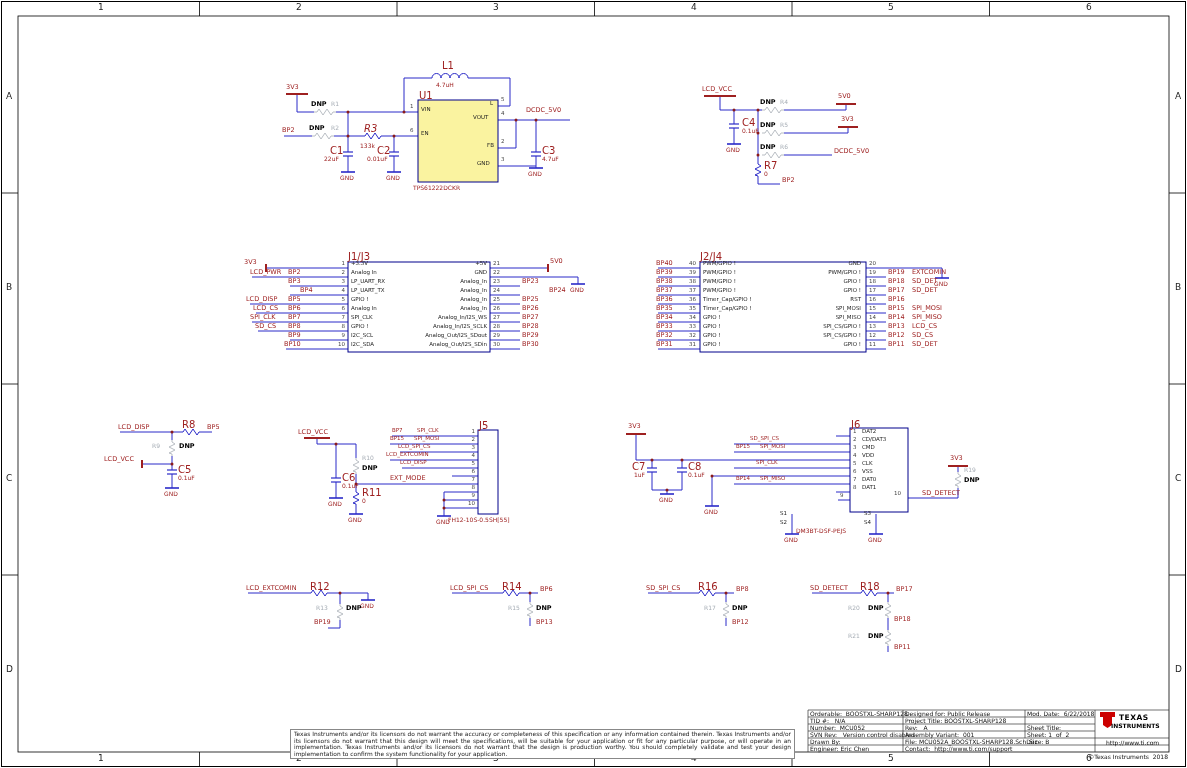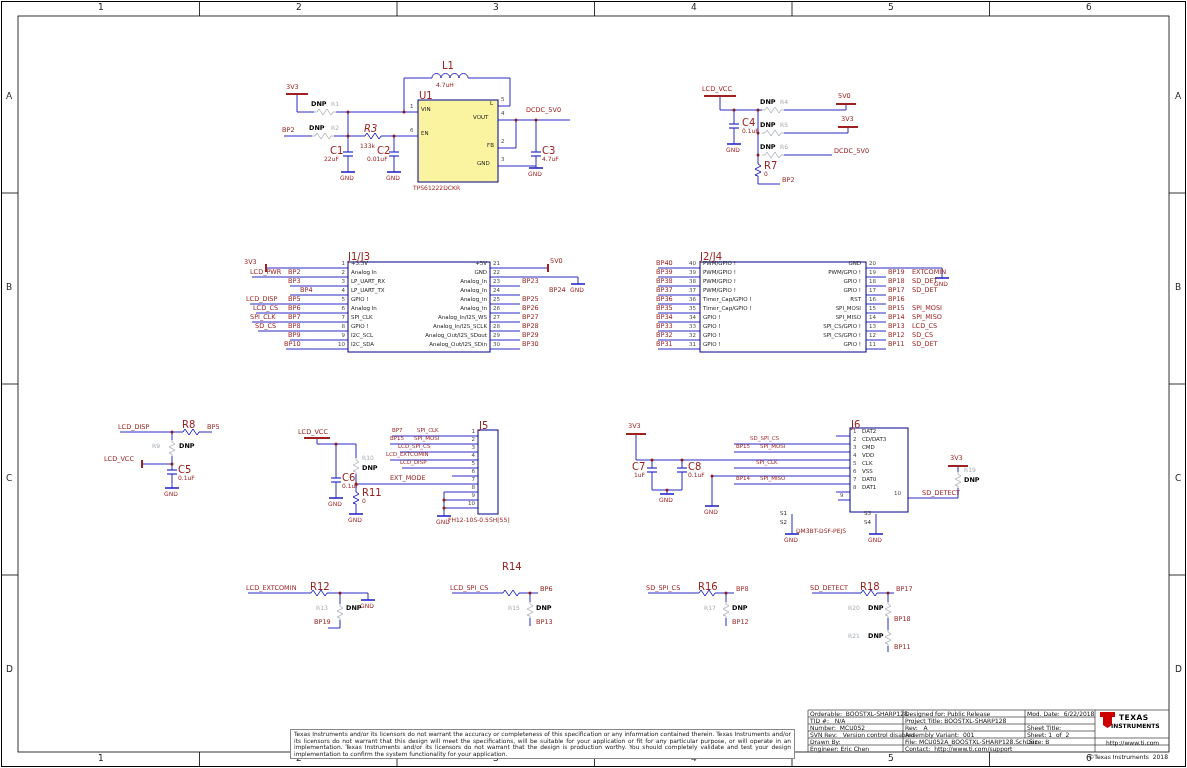--- a/index.html
+++ b/index.html
@@ -565,21 +565,21 @@
       <div class="t gnd" style="left: 784px; top: 537px;">GND</div>
       <div class="t gnd" style="left: 868px; top: 537px;">GND</div>
       <div class="t part" style="left: 796px; top: 528px;">DM3BT-DSF-PEJS</div>
       <div class="t net" style="left: 246px; top: 585px;">LCD_EXTCOMIN</div>
       <div class="t ref" style="left: 310px; top: 582px;">R12</div>
       <div class="t gnd" style="left: 360px; top: 603px;">GND</div>
       <div class="t gref" style="left: 316px; top: 605px;">R13</div>
       <div class="t dnp" style="left: 346px; top: 605px;">DNP</div>
       <div class="t net" style="left: 314px; top: 619px;">BP19</div>
       <div class="t net" style="left: 450px; top: 585px;">LCD_SPI_CS</div>
-      <div class="t ref" style="left: 502px; top: 562px;">R14</div>
+      <div class="t ref" style="left: 502px; top: 582px;">R14</div>
       <div class="t net" style="left: 540px; top: 586px;">BP6</div>
       <div class="t gref" style="left: 508px; top: 605px;">R15</div>
       <div class="t dnp" style="left: 536px; top: 605px;">DNP</div>
       <div class="t net" style="left: 536px; top: 619px;">BP13</div>
       <div class="t net" style="left: 646px; top: 585px;">SD_SPI_CS</div>
       <div class="t ref" style="left: 698px; top: 582px;">R16</div>
       <div class="t net" style="left: 736px; top: 586px;">BP8</div>
       <div class="t gref" style="left: 704px; top: 605px;">R17</div>
       <div class="t dnp" style="left: 732px; top: 605px;">DNP</div>
       <div class="t net" style="left: 732px; top: 619px;">BP12</div>

